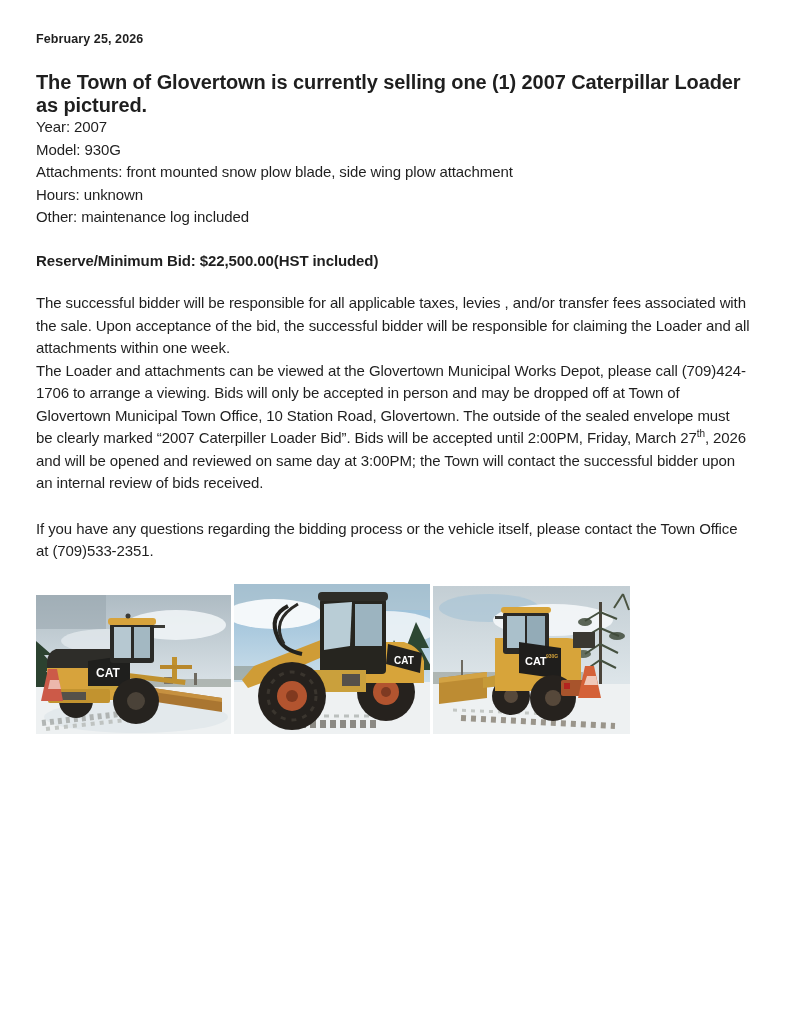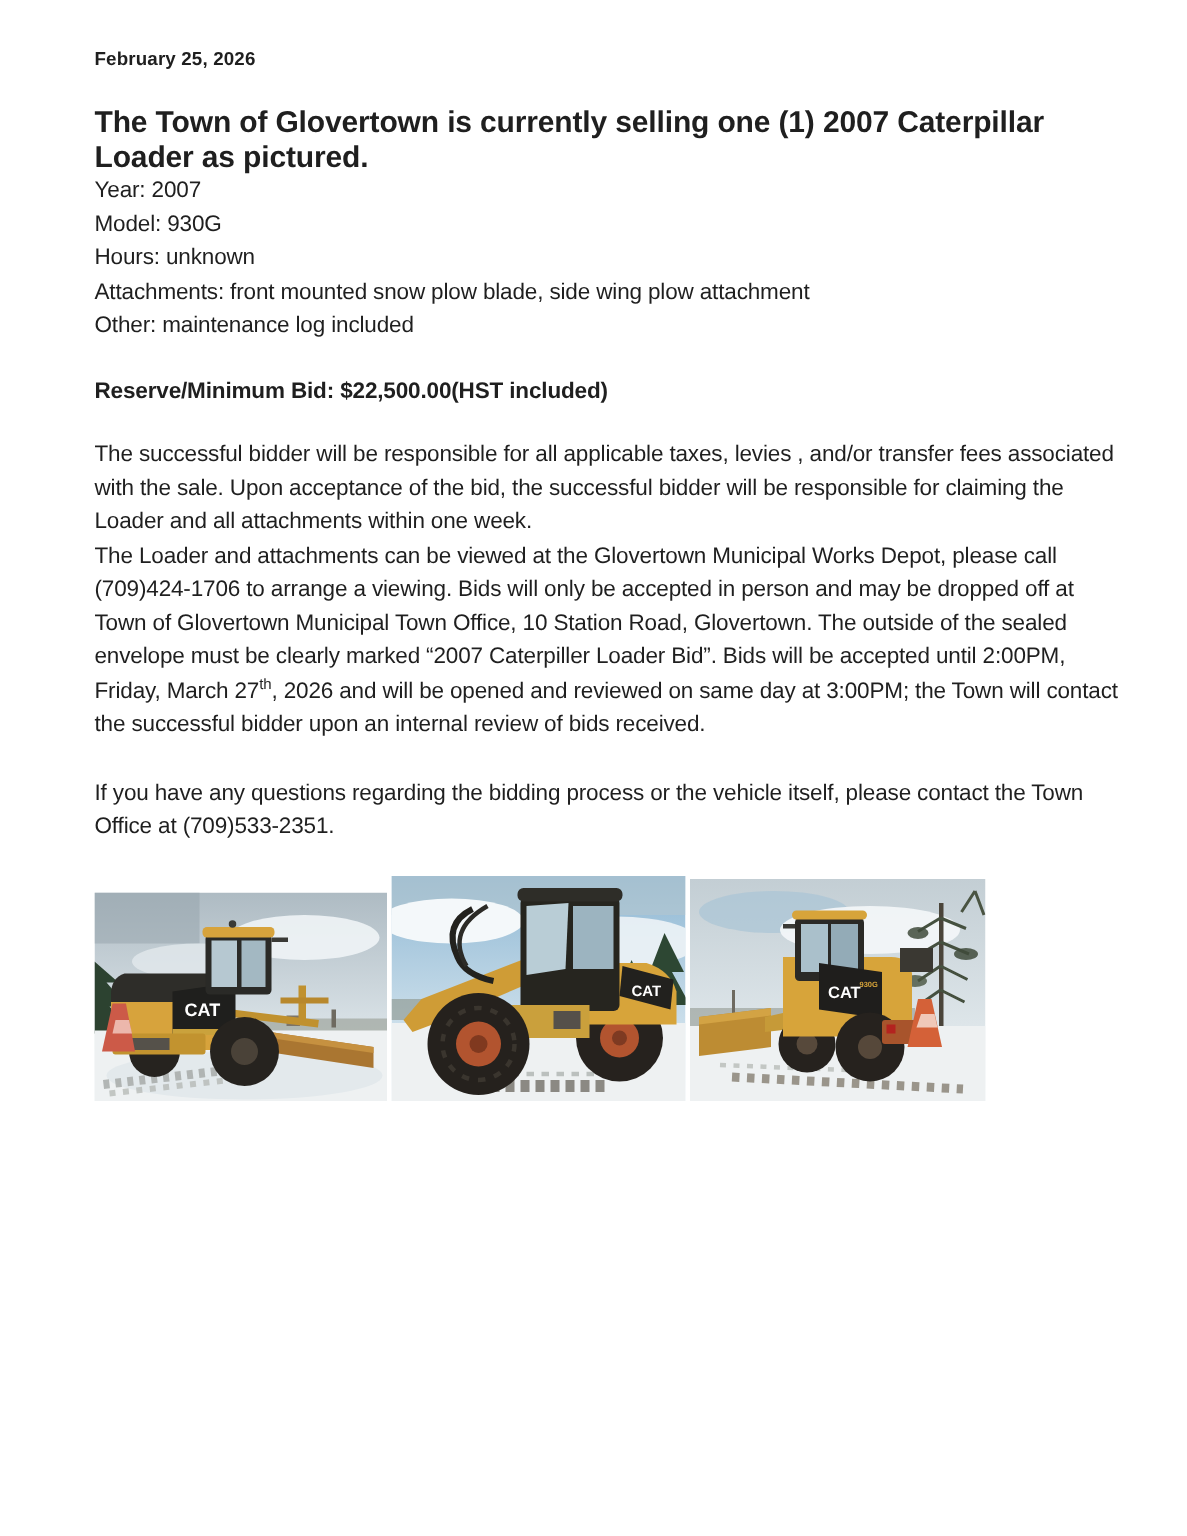--- a/index.html
+++ b/index.html
@@ -5,21 +5,21 @@
   html,body { margin:0; padding:0; background:#ffffff; }
   body {
     width:791px; height:1024px;
     font-family:"Liberation Sans", sans-serif;
     color:#1f1f1f;
     overflow:hidden;
   }
   .page {
     box-sizing:border-box;
     width:791px; height:1024px;
-    padding:32px 41px 0 63px;
+    padding:32px 41px 0 36px;
     background:#ffffff;
   }
   .date {
     font-size:12.5px; font-weight:700;
     margin:0 0 25px 0; letter-spacing:.1px;
   }
   .heading {
     font-size:15.5px; font-weight:700;
     margin:0 0 18px 0;
   }
@@ -50,22 +50,22 @@
 <div class="page">
 
   <p class="date">February 25, 2026</p>
 
   <p class="heading body-text" style="font-size:20px;font-weight:700;">The Town of Glovertown is currently selling one (1) 2007 Caterpillar Loader as pictured.</p>
 
 
   <div class="specs">
     <p class="body-text">Year: 2007</p>
     <p class="body-text">Model: 930G</p>
+    <p class="body-text">Attachments: front mounted snow plow blade, side wing plow attachment</p>
     <p class="body-text">Hours: unknown</p>
-    <p class="body-text">Attachments: front mounted snow plow blade, side wing plow attachment</p>
     <p class="body-text">Other: maintenance log included</p>
   </div>
 
   <p class="body-text reserve">Reserve/Minimum Bid: $22,500.00(HST included)</p>
 
   <div class="terms">
     <p class="body-text">The successful bidder will be responsible for all applicable taxes, levies , and/or transfer fees associated with the sale. Upon acceptance of the bid, the successful bidder will be responsible for claiming the Loader and all attachments within one week.</p>
     <p class="body-text"><span>The Loader and attachments can be viewed at the Glovertown Municipal Works Depot, please call (709)424-1706 to arrange a viewing. Bids will only be accepted in person and may be dropped off at Town of Glovertown Municipal Town Office, 10 Station Road, Glovertown. The outside of the sealed envelope must be clearly marked “2007 Caterpiller Loader Bid”. Bids will be accepted until 2:00PM, Friday, March 27</span><sup>th</sup><span>, 2026 and will be opened and reviewed on same day at 3:00PM; the Town will contact the successful bidder upon an internal review of bids received.</span></p>
   </div>
 

